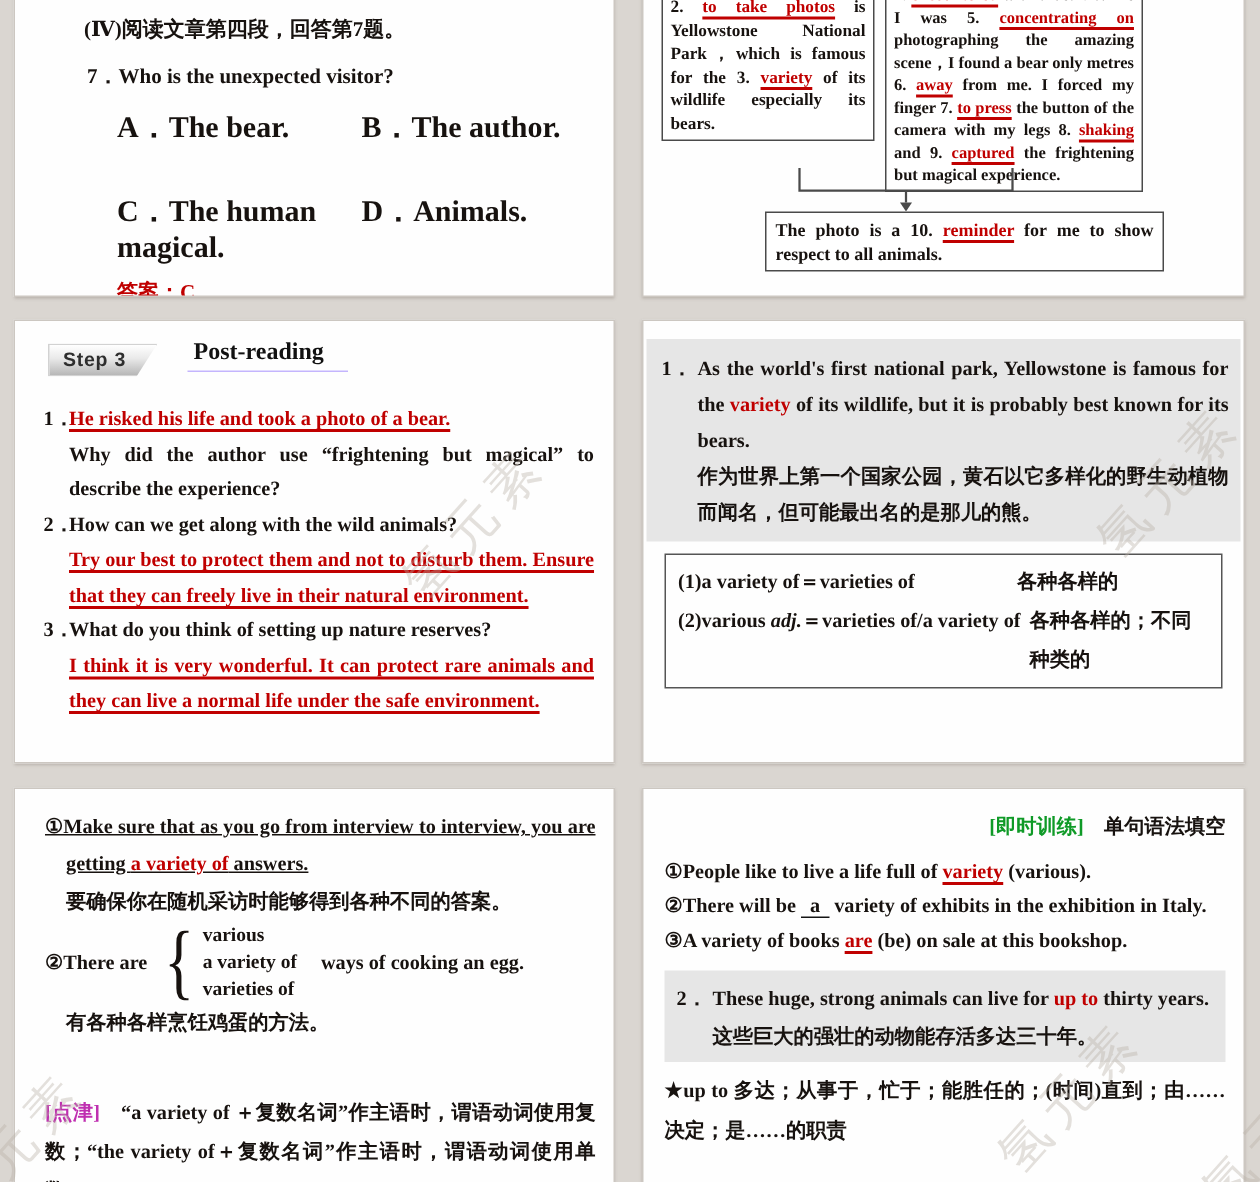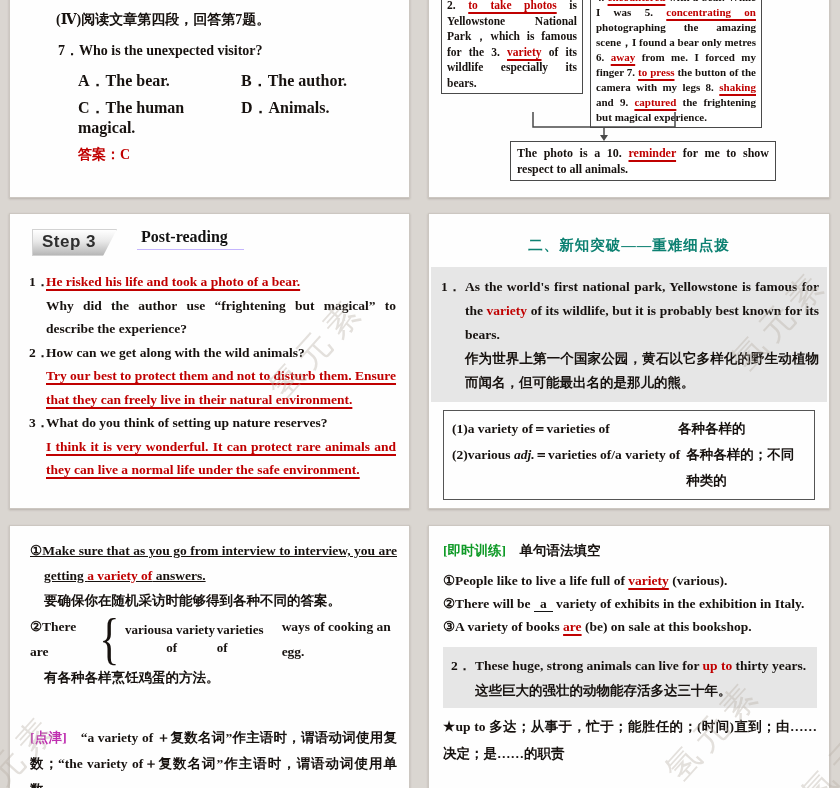--- a/index.html
+++ b/index.html
@@ -26,36 +26,36 @@
   .seg-r{color:var(--red);}
   .seg-ru{color:var(--red);text-decoration:underline;text-decoration-thickness:1.5px;text-underline-offset:3px;}
   .seg-u{border-bottom:1.5px solid #141414;padding:0 6px;}
   .seg-i{font-style:italic;}
   .seg-m{color:var(--magenta);}
   .seg-g{color:var(--green);}
 
   
   .p1-intro{margin:22px 12px 0 46px;font-size:14px;}
   .p1-q{margin:13px 12px 0 48px;font-size:14px;}
-  .p1-options{margin:11px 0 0 68px;display:grid;grid-template-columns:163px auto;row-gap:6px;font-size:16px;}
+  .p1-options{margin:11px 0 0 68px;display:grid;grid-template-columns:163px auto;row-gap:29px;font-size:20px;}
   .p1-answer{margin:9px 0 0 68px;font-size:14px;color:var(--red);}
 
   
   .sbox{position:absolute;border:1px solid var(--boxline);background:#fff;padding:2px 5px;text-align:justify;box-sizing:border-box;}
   .sb-left{left:12px;top:6px;width:142px;font-size:11.5px;line-height:15.5px;}
   .sb-right{left:161px;top:-2px;width:172px;font-size:11px;line-height:15px;}
   .sb-bottom{left:63px;top:152px;width:266px;font-size:12px;line-height:16px;padding:3px 6px;margin-left:18px;}
   .bracket{position:absolute;left:0;top:0;pointer-events:none;}
 
   
   .step-row{margin:15px 0 0 22px;}
   .step-badge{
     display:inline-block;background:linear-gradient(180deg,#ffffff 0%,#e9e9e9 45%,#b7b7b7 100%);
     border:1px solid #d2d2d2;box-shadow:1px 2px 2px rgba(0,0,0,.28);
-    padding:2px 20px 3px 9px;font-size:17px;letter-spacing:.5px;color:#2e2e2e;
+    padding:2px 20px 3px 9px;font-size:13px;letter-spacing:.5px;color:#2e2e2e;
     clip-path:polygon(0 0,100% 0,calc(100% - 14px) 100%,0 100%);
     font-family:"Liberation Sans","DejaVu Sans",sans-serif;
   }
   .step-title{display:inline-block;margin-left:20px;font-size:16px;color:#111;
     border-bottom:1px solid #c4b5fd;padding:0 16px 3px 4px;position:relative;top:-5px;}
   .pr-list{margin:14px 13px 0 19px;font-size:13.5px;}
   .pr-item{display:flex;line-height:23.5px;}
   .pr-no{width:17px;flex:none;}
   .pr-body{flex:1;text-align:justify;}
 
@@ -69,26 +69,26 @@
   .ref-row{display:flex;}
   .ref-en{flex:none;min-width:220px;padding-right:6px;}
 
   
   .p5-body{margin:12px 12px 0 20px;font-size:13.5px;line-height:25px;}
   .hang{padding-left:14px;text-indent:-14px;text-align:justify;text-decoration:underline;}
   .cn{padding-left:14px;}
   .note{line-height:26px;text-align:justify;margin-top:35px;}
   .brace-group{display:flex;align-items:center;margin:1px 0;}
   .brace-char{font-size:56px;font-weight:400;line-height:.9;margin:0 2px 0 8px;transform:scaleX(.75);}
-  .brace-opts{display:flex;flex-direction:row;font-size:13px;line-height:18px;justify-content:space-between;}
+  .brace-opts{display:flex;flex-direction:column;font-size:13px;line-height:18px;justify-content:space-between;}
   .brace-suffix{margin-left:16px;}
 
   
   .p6-body{margin:16px 12px 0 14px;font-size:13.5px;}
-  .p6-header{margin-bottom:9px;}
+  .p6-header{margin-bottom:9px;text-align:right;}
   .q-line{line-height:23px;}
   .hl2{margin-top:9px;background:#e6e6e6;display:flex;padding:6px 8px 5px 6px;line-height:25px;}
   .star2{margin-top:5px;line-height:27px;text-align:justify;}
 
   
   .wm{position:absolute;font-size:34px;color:#b9b0a6;opacity:.38;transform:rotate(-48deg);
     letter-spacing:7px;pointer-events:none;font-weight:400;white-space:nowrap;z-index:5;}
 </style>
 </head>
 <body>
@@ -141,21 +141,20 @@
         <span class="pr-no">3．</span>
         <div class="pr-body">
           <div><span>What do you think of setting up nature reserves?</span></div>
           <div><span class="seg-ru">I think it is very wonderful. It can protect rare animals and they can live a normal life under the safe environment.</span></div>
         </div>
       </div>
     </div>
   </section>
 
   <section class="panel p4">
-    <div class="p4-title">二、新知突破——重难细点拨</div>
     <div class="hl">
       <span class="hl-no">1．</span>
       <div class="hl-body">
         <div><span>As the world's first national park, Yellowstone is famous for the </span><span class="seg-r">variety</span><span> of its wildlife, but it is probably best known for its bears.</span></div>
         <div>作为世界上第一个国家公园，黄石以它多样化的野生动植物而闻名，但可能最出名的是那儿的熊。</div>
       </div>
     </div>
     <div class="ref-box">
       <div class="ref-row">
         <span class="ref-en"><span>(1)a variety of＝varieties of</span></span>

